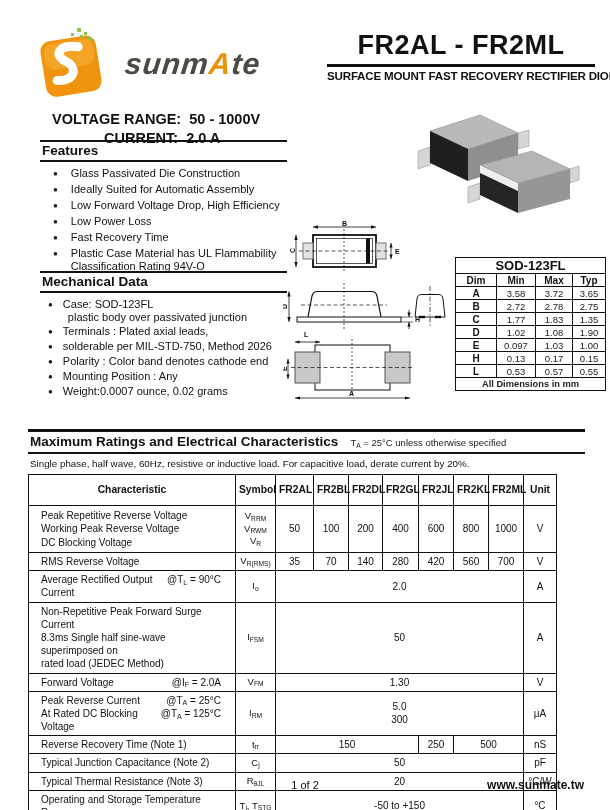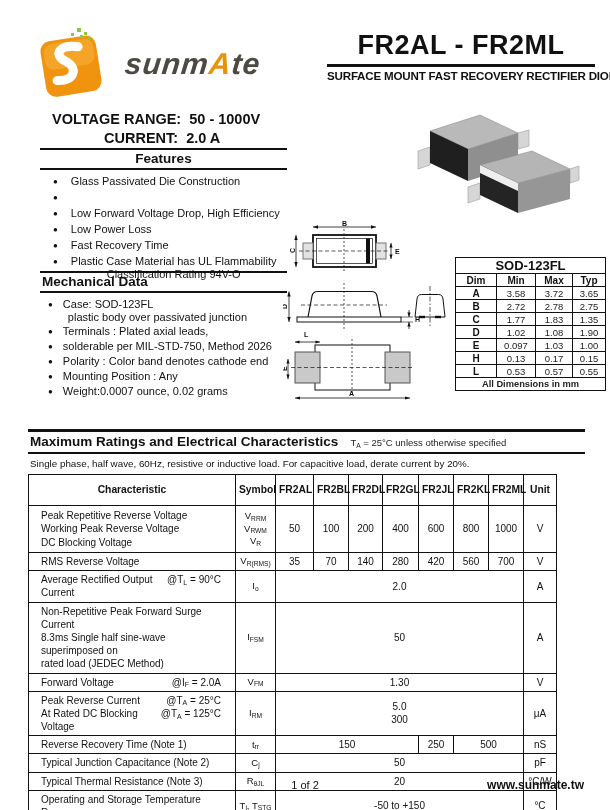--- a/index.html
+++ b/index.html
@@ -100,29 +100,30 @@
     <polygon points="76,46 126,30 126,62 76,78" fill="#8f8f8f"></polygon>
 
     <polygon points="76,84 88,80 88,96 76,100" fill="#d6d6d6" stroke="#9a9a9a" stroke-width="0.6"></polygon>
     <polygon points="88,62 140,48 178,66 126,80" fill="#b5b5b5" stroke="#8f8f8f" stroke-width="0.6"></polygon>
     <polygon points="178,66 187,63 187,77 178,80" fill="#d6d6d6" stroke="#9a9a9a" stroke-width="0.6"></polygon>
     <polygon points="88,62 126,80 126,110 88,92" fill="#242424"></polygon>
     <polygon points="88,62 126,80 126,88 88,70" fill="#eeeeee"></polygon>
     <polygon points="126,80 178,66 178,96 126,110" fill="#969696"></polygon>
   </svg>
 
-  <div class="sec" style="left:40px;top:148px;text-align:center;">
+  <div class="sec" style="left:40px;top:140px;">
     <div class="sec-head">Features</div>
     <div class="blist">
       <div class="bitem">
           <span class="bullet">●</span>
           <span>Glass Passivated Die Construction</span>
         </div>
       <div class="bitem">
           <span class="bullet">●</span>
+          <span>Ideally Suited for Automatic Assembly</span>
         </div>
       <div class="bitem">
           <span class="bullet">●</span>
           <span>Low Forward Voltage Drop, High Efficiency</span>
         </div>
       <div class="bitem">
           <span class="bullet">●</span>
           <span>Low Power Loss</span>
         </div>
       <div class="bitem">

